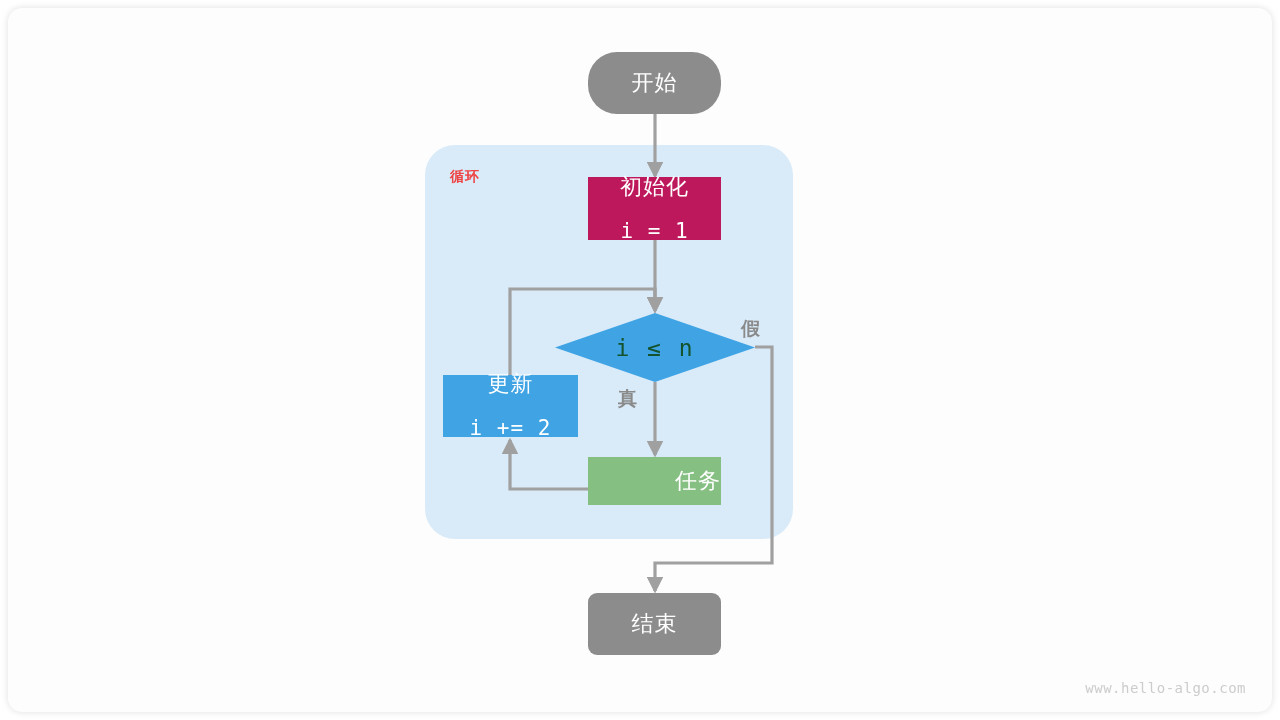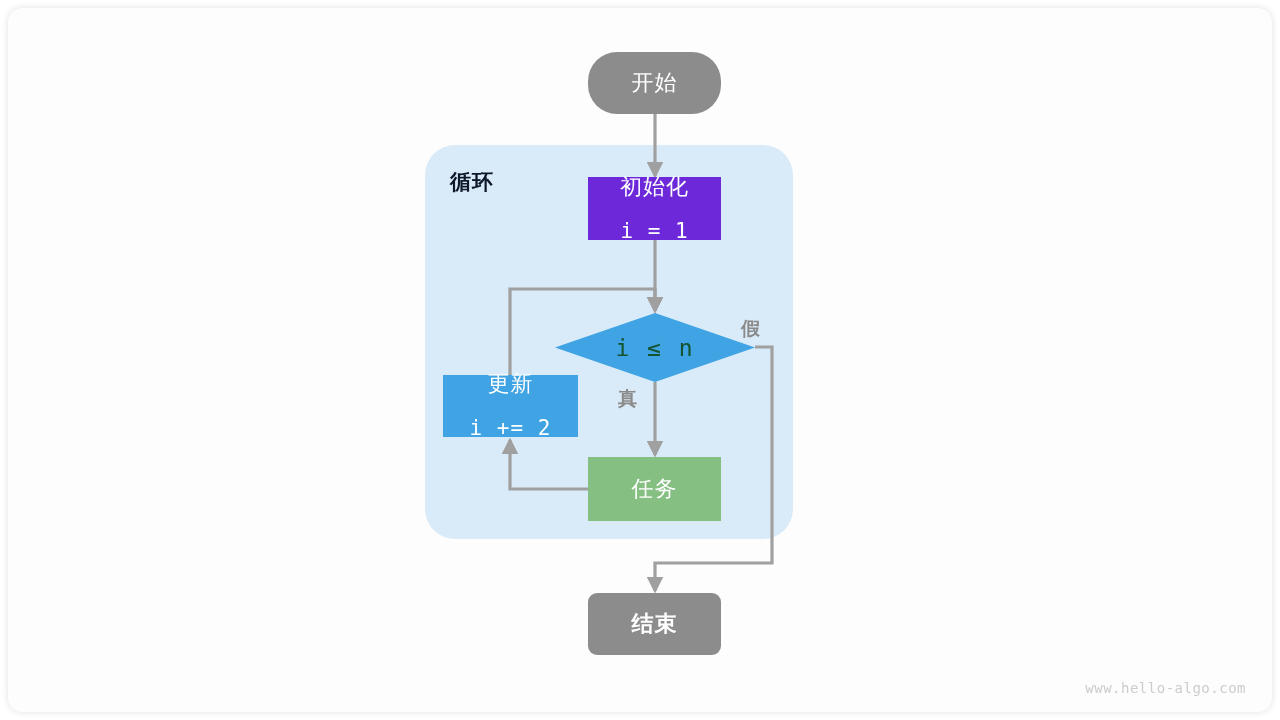--- a/index.html
+++ b/index.html
@@ -66,54 +66,55 @@
     font-size: 21px;
     letter-spacing: 1px;
     margin-top: 19px;
   }
   
   #node-start, #node-end {
     background: #8c8c8c;
     border-radius: 9px;
   }
   #node-start { left: 588px; top: 52px;  width: 133px; height: 62px; border-radius: 29px; }
-  #node-end   { left: 588px; top: 593px; width: 133px; height: 62px; font-weight: bold; }
+  #node-end   { left: 588px; top: 593px; width: 133px; height: 62px; }
 
   
   #node-init {
     left: 588px; top: 177px; width: 133px; height: 63px;
-    background: #6d28d9;
+    background: #be185d;
   }
   #node-update {
     left: 443px; top: 375px; width: 135px; height: 62px;
     background: #3fa3e4;
   }
   
   #node-task {
-    left: 588px; top: 457px; width: 133px; height: 64px;
+    left: 588px; top: 457px; width: 133px; height: 48px;
     background: #86bf82;
+    align-items: flex-end;
   }
 
   
   #loop-box {
     position: absolute;
     left: 425px;
     top: 145px;
     width: 368px;
     height: 394px;
     background: #d9ebf9;
     border-radius: 30px;
   }
   #loop-label {
     position: absolute;
     left: 450px;
     top: 168px;
-    font-size: 21px;
+    font-size: 14px;
     font-weight: bold;
-    color: #0f172a;
+    color: #ef4444;
     letter-spacing: 1px;
   }
 
   
   #decision-label {
     position: absolute;
     left: 555px;
     top: 330px;
     width: 200px;
     height: 36px;

